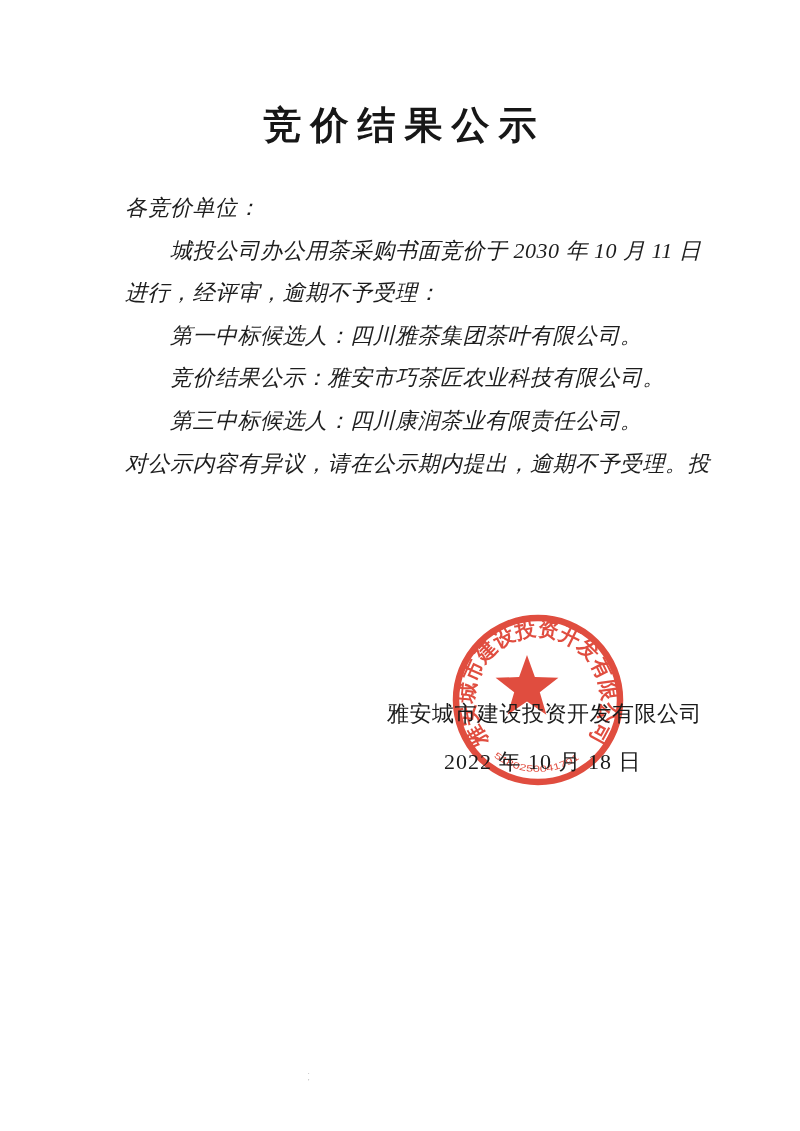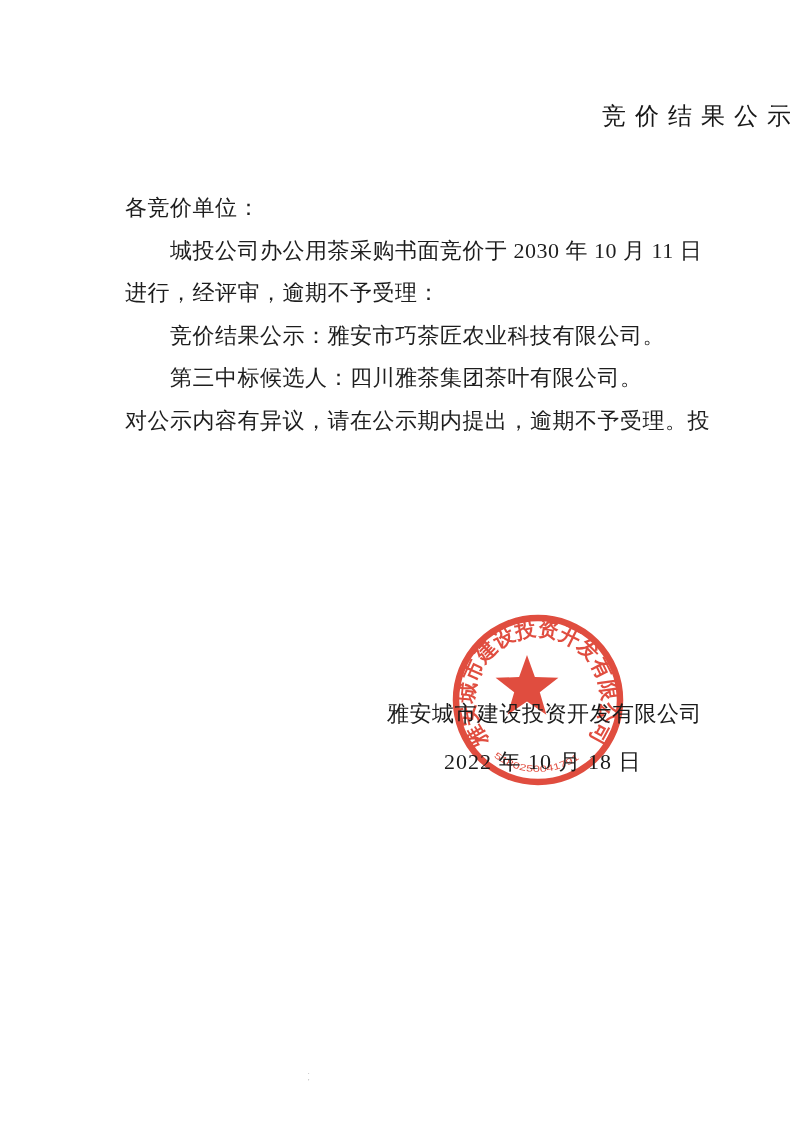--- a/index.html
+++ b/index.html
@@ -15,39 +15,39 @@
     overflow: hidden;
     font-family: "Liberation Serif", "DejaVu Serif", serif;
     color: #1d1d1d;
   }
   .title {
     position: absolute;
     top: 100px;
     left: 0;
     width: 100%;
     margin: 0;
-    text-align: right;
-    font-size: 24px;
-    font-weight: 400;
+    text-align: center;
+    font-size: 38px;
+    font-weight: 700;
     letter-spacing: 9px;
     padding-left: 9px;
     box-sizing: border-box;
     color: #171717;
   }
   .body-block {
     position: absolute;
     top: 187px;
     left: 125px;
     width: 557px;
     font-size: 22px;
     line-height: 42.6px;
     letter-spacing: 0.5px;
     color: #1d1d1d;
   }
-  .line { white-space: nowrap; }
+  .line { white-space: nowrap; font-style: italic; }
   .indent { text-indent: 45px; }
 
   .sig-company {
     position: absolute;
     top: 699px;
     left: 387px;
     font-size: 22px;
     letter-spacing: 0.5px;
     z-index: 3;
     color: #1b1b1b;
@@ -89,22 +89,23 @@
 <body>
 
 <div class="page">
 
   <h1 class="title">竞价结果公示</h1>
 
   <div class="body-block">
     <div class="line">各竞价单位：</div>
     <div class="line indent">城投公司办公用茶采购书面竞价于 2030 年 10 月 11 日</div>
     <div class="line">进行，经评审，逾期不予受理：</div>
+    <div class="line indent">第一中标候选人：四川雅茶集团茶叶有限公司。</div>
     <div class="line indent">竞价结果公示：雅安市巧茶匠农业科技有限公司。</div>
-    <div class="line indent">第三中标候选人：四川雅茶集团茶叶有限公司。</div>
+    <div class="line indent">第三中标候选人：四川康润茶业有限责任公司。</div>
     <div class="line">对公示内容有异议，请在公示期内提出，逾期不予受理。投</div>
   </div>
 
   <div class="seal">
     <svg viewBox="0 0 180 180" xmlns="http://www.w3.org/2000/svg">
       <defs>
         <path id="seal-top-arc" d="M 41,131.1 A 64,64 0 1 1 139,131.1" fill="none"></path>
         <path id="seal-bottom-arc" d="M 45.7,146.7 A 72,72 0 0 0 134.3,146.7" fill="none"></path>
       </defs>
       <circle cx="90" cy="90" r="82" fill="none" stroke="#dd3a2b" stroke-width="6.5"></circle>

